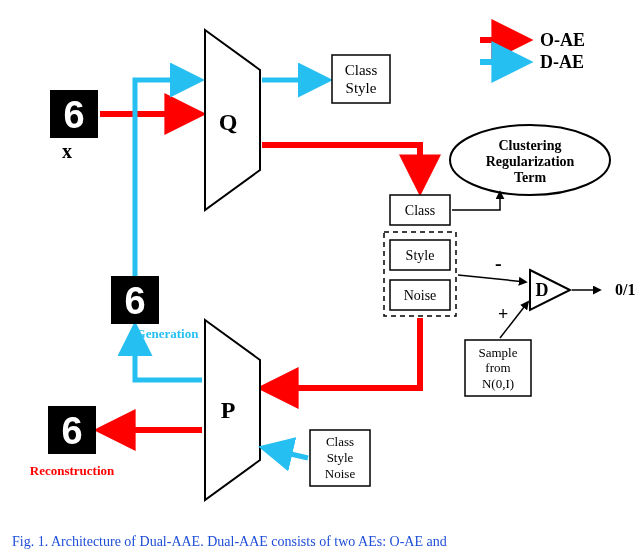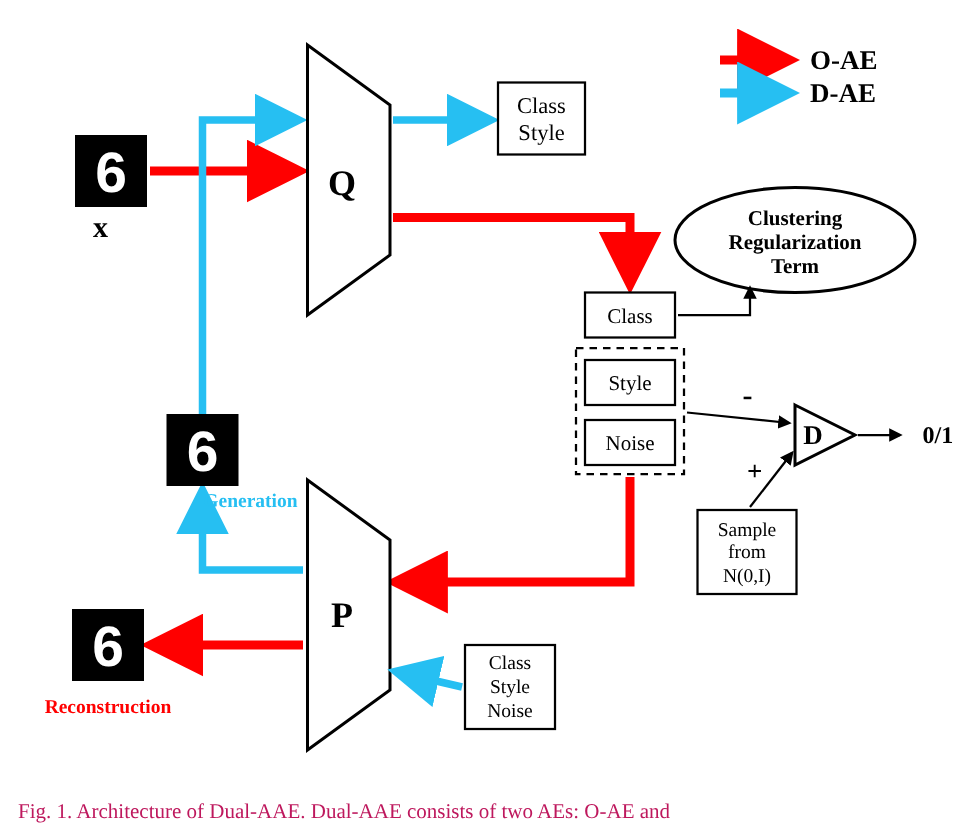--- a/index.html
+++ b/index.html
@@ -9,21 +9,21 @@
   height: 554px;
   font-family: "Times New Roman", serif;
   background: #fff;
 }
 svg { display: block; }
 .caption {
   position: absolute;
   left: 12px;
   bottom: 4px;
   font-size: 14px;
-  color: #be185d;
+  color: #1d4ed8;
 }
 .lbl {
   font-family: "Times New Roman", serif;
   font-weight: bold;
   fill: #000;
 }
 .cap {
   font-family: "Times New Roman", serif;
   fill: #000;
 }

